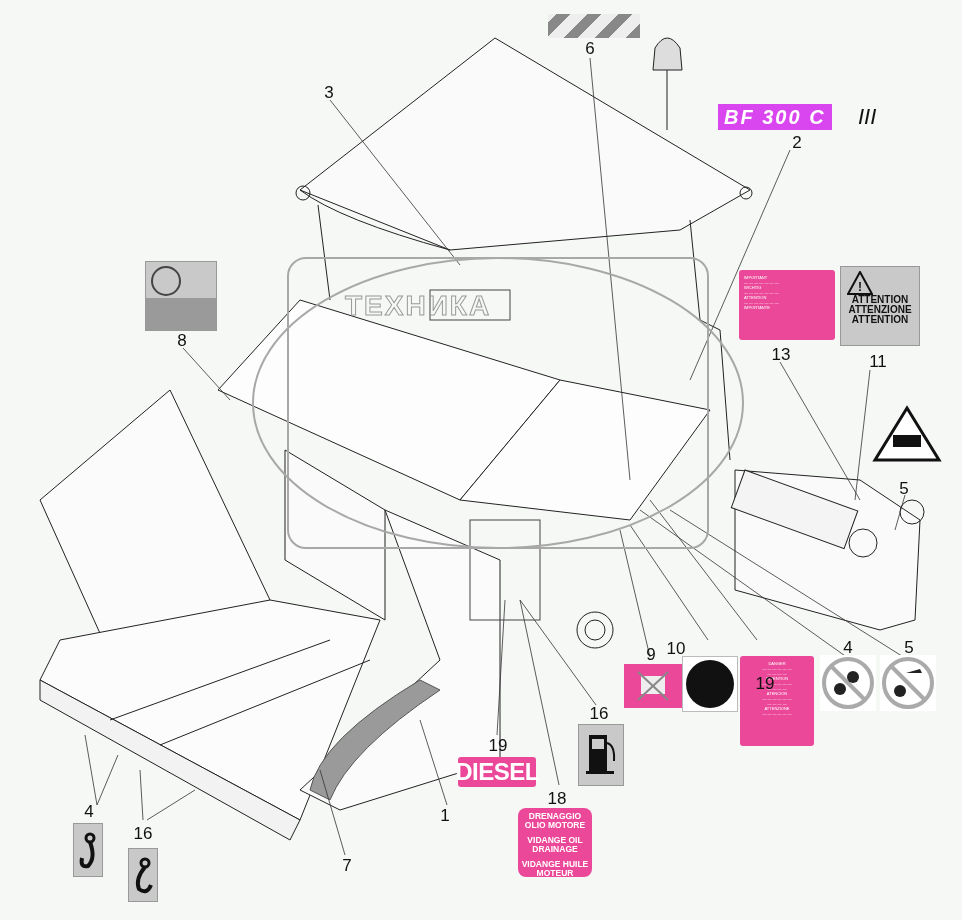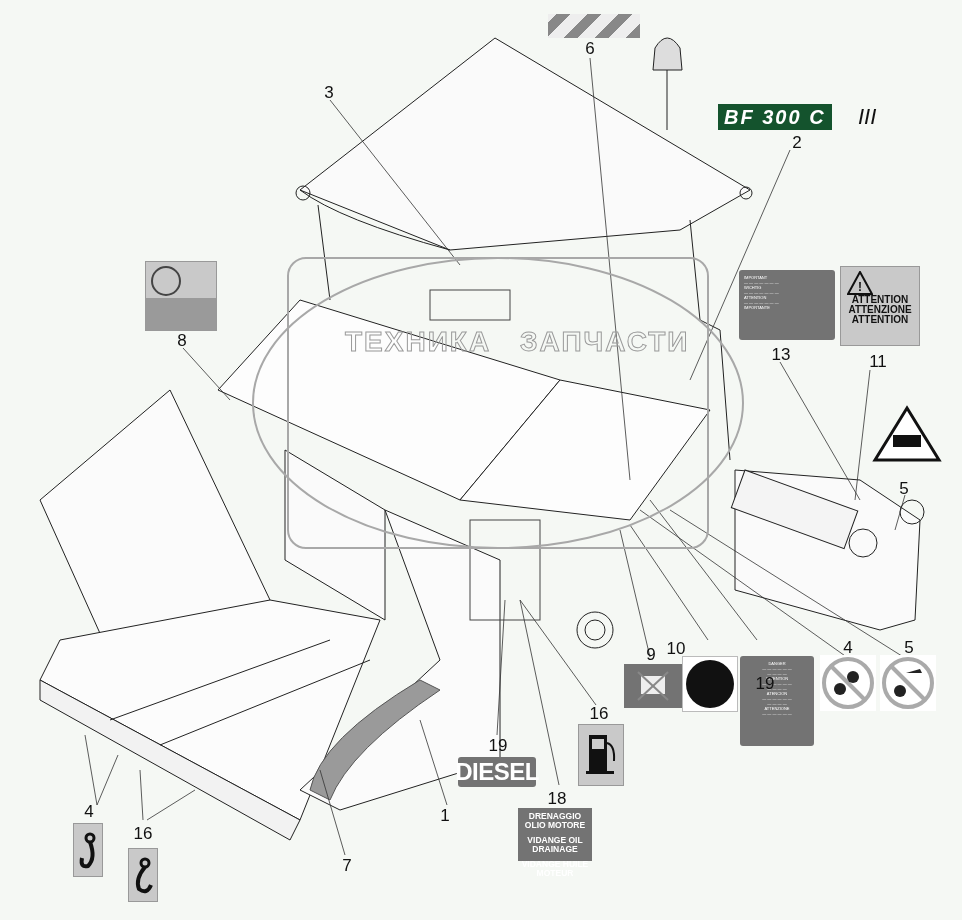--- a/index.html
+++ b/index.html
@@ -1,30 +1,30 @@
 <!DOCTYPE html>
 <html><head>
 <meta charset="utf-8">
 <style>
   html, body { margin:0; padding:0; }
   body { width:962px; height:920px; background:#f5f8f4; position:relative; overflow:hidden;
          font-family:"Liberation Sans", sans-serif; color:#111; }
   #stage { position:absolute; left:0; top:0; width:962px; height:920px; }
   .callout { position:absolute; font-size:17px; line-height:17px; color:#111; transform:translate(-50%,-50%); }
   .decal { position:absolute; box-sizing:border-box; }
-  .dark { background:#737373; color:#fff; border-radius:3px; }
+  .dark { background:#ec4899; color:#fff; border-radius:3px; }
   .grey { background:#c9c9c9; border:1px solid #999; }
   .diesel { font-weight:bold; font-size:24px; letter-spacing:-0.5px; display:flex; align-items:center; justify-content:center; }
   .drain { font-weight:bold; font-size:8.5px; text-align:center; line-height:9px; padding-top:4px; }
   .drain div { margin-bottom:6px; }
   .small-lines { font-size:4px; line-height:5px; padding:5px 5px; }
   .att { text-align:center; font-weight:bold; font-size:10px; line-height:10px; }
   .brand { position:absolute; font-style:italic; font-weight:bold; font-size:26px; letter-spacing:2px; }
   .watermark { position:absolute; font-size:28px; letter-spacing:2px; color:transparent;
-               -webkit-text-stroke:1px #9a9a9a; font-weight:bold;margin-top:36px; }
+               -webkit-text-stroke:1px #9a9a9a; font-weight:bold; }
 </style>
 </head>
 <body>
 
 <div id="stage">
   <svg id="drawing" width="962" height="920" viewBox="0 0 962 920" style="position:absolute;left:0;top:0">
     <g fill="none" stroke="#222" stroke-width="1">
 
       <path d="M300 190 L495 38 L750 190 L680 230 L450 250 Z" fill="#fafafa"></path>
       <path d="M300 190 Q340 220 450 250"></path>
@@ -91,25 +91,24 @@
       </g>
     </g>
 
     <g fill="none" stroke="#a8a8a8" stroke-width="2">
       <rect x="288" y="258" width="420" height="290" rx="18"></rect>
       <ellipse cx="498" cy="403" rx="245" ry="145"></ellipse>
     </g>
   </svg>
 
   <div class="watermark" style="left:345px;top:290px;">ТЕХНИКА</div>
-  <div class="watermark" style="left:520px;top:290px;">ЗАПЧАСТИ</div>
 
   <div class="decal" style="left:548px;top:14px;width:92px;height:24px;background:repeating-linear-gradient(-45deg,#888 0 10px,#eee 10px 22px);"></div>
 
-  <div class="brand" style="left:718px;top:104px;background:#14532d;color:#fff;padding:0 6px;height:26px;line-height:26px;font-size:20px;">
+  <div class="brand" style="left:718px;top:104px;background:#d946ef;color:#fff;padding:0 6px;height:26px;line-height:26px;font-size:20px;">
     <span>BF 300 C</span>
   </div>
   <div style="position:absolute;left:858px;top:104px;font-weight:normal;font-style:italic;font-size:22px;">III</div>
 
   <div class="decal grey" style="left:145px;top:261px;width:72px;height:70px;">
     <div style="position:absolute;left:5px;top:4px;width:26px;height:26px;border:2px solid #444;border-radius:50%;"></div>
     <div style="position:absolute;left:0;right:0;bottom:0;height:32px;background:#9a9a9a;"></div>
   </div>
 
   <div class="decal dark small-lines" style="left:739px;top:270px;width:96px;height:70px;">
@@ -185,21 +184,21 @@
     <svg width="46" height="62">
         <rect x="10" y="10" width="18" height="36" fill="#111"></rect>
         <rect x="13" y="14" width="12" height="10" fill="#ccc"></rect>
         <rect x="7" y="46" width="28" height="3" fill="#111"></rect>
         <path d="M28 18 Q36 20 35 36" fill="none" stroke="#111" stroke-width="2"></path>
       </svg>
   </div>
 
   <div class="decal dark diesel" style="left:458px;top:757px;width:78px;height:30px;">DIESEL</div>
 
-  <div class="decal dark drain" style="left:518px;top:808px;width:74px;height:53px;border-radius:0;">
+  <div class="decal dark drain" style="left:518px;top:808px;width:74px;height:69px;border-radius:8px;">
     <div>DRENAGGIO OLIO MOTORE</div>
     <div>VIDANGE OIL DRAINAGE</div>
     <div>VIDANGE HUILE MOTEUR</div>
   </div>
 
   <div class="decal grey" style="left:73px;top:823px;width:30px;height:54px;">
     <svg width="30" height="54">
         <circle cx="16" cy="14" r="4" fill="none" stroke="#111" stroke-width="3"></circle>
         <path d="M16 18 Q22 34 14 42 Q6 44 8 34" fill="none" stroke="#111" stroke-width="4"></path>
       </svg>

